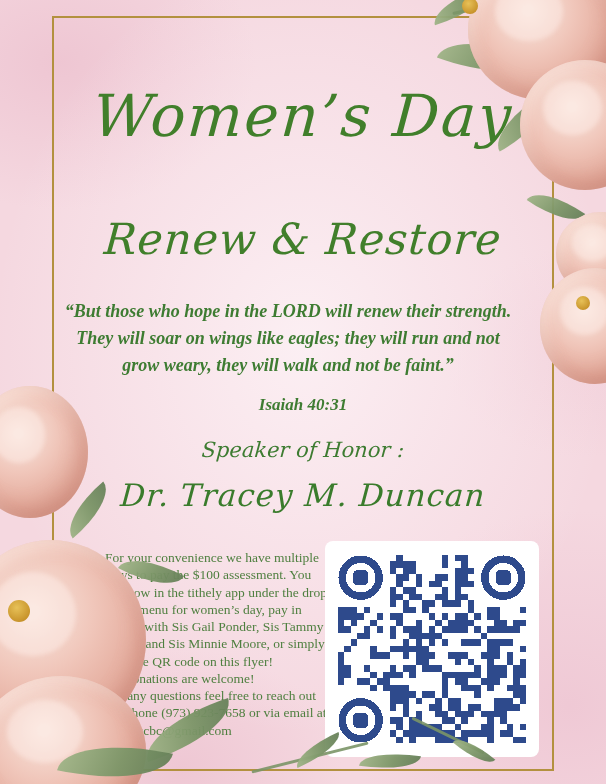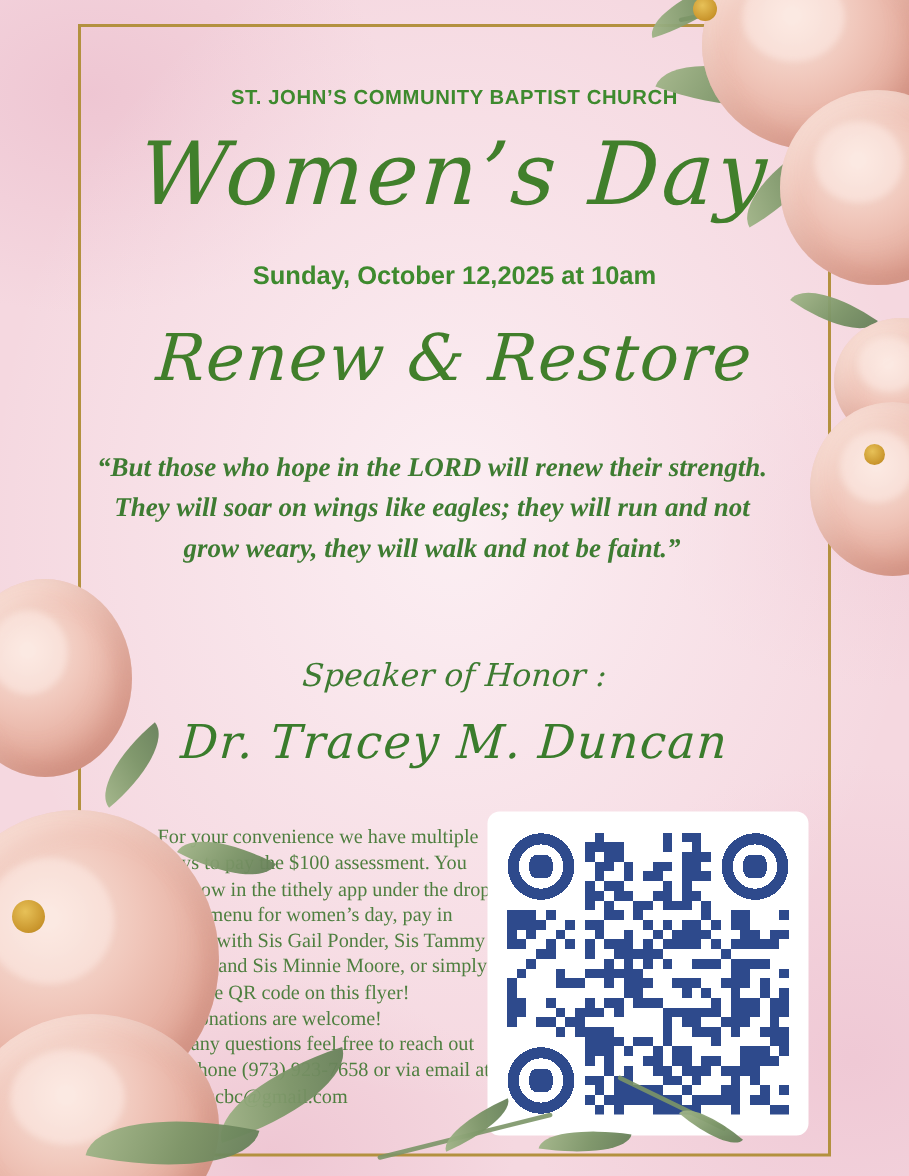--- a/index.html
+++ b/index.html
@@ -95,25 +95,24 @@
   .stem { position:absolute; background:#7b9567; border-radius:2px; opacity:.9; }
 </style>
 </head>
 <body>
 
 <div class="page">
 
   <div class="frame"></div>
 
   <div class="content">
-    <div class="church-name">ST. JOHN’S COMMUNITY BAPTIST CHURCH</div>
     <div class="title">Women’s Day</div>
-    <div class="date-line">Sunday, October 12,2025 at 10am</div>
     <div class="theme">Renew &amp; Restore</div>
     <div class="quote">“But those who hope in the LORD will renew their strength. They will soar on wings like eagles; they will run and not grow weary, they will walk and not be faint.”</div>
+    <div class="scripture-ref">Isaiah 40:31</div>
     <div class="speaker-label">Speaker of Honor :</div>
     <div class="speaker-name">Dr. Tracey M. Duncan</div>
 
     <div class="info-col">
       <p>For your convenience we have multiple ways to pay the $100 assessment. You can now in the tithely app under the drop down menu for women’s day, pay in person with Sis Gail Ponder, Sis Tammy Dixon, and Sis Minnie Moore, or simply scan the QR code on this flyer!</p>
       <p>All donations are welcome!</p>
       <p class="contact">For any questions feel free to reach out via phone (973) 923-7658 or via email at stjohnscbc@gmail.com</p>
     </div>
 
     <div class="qr-card">

